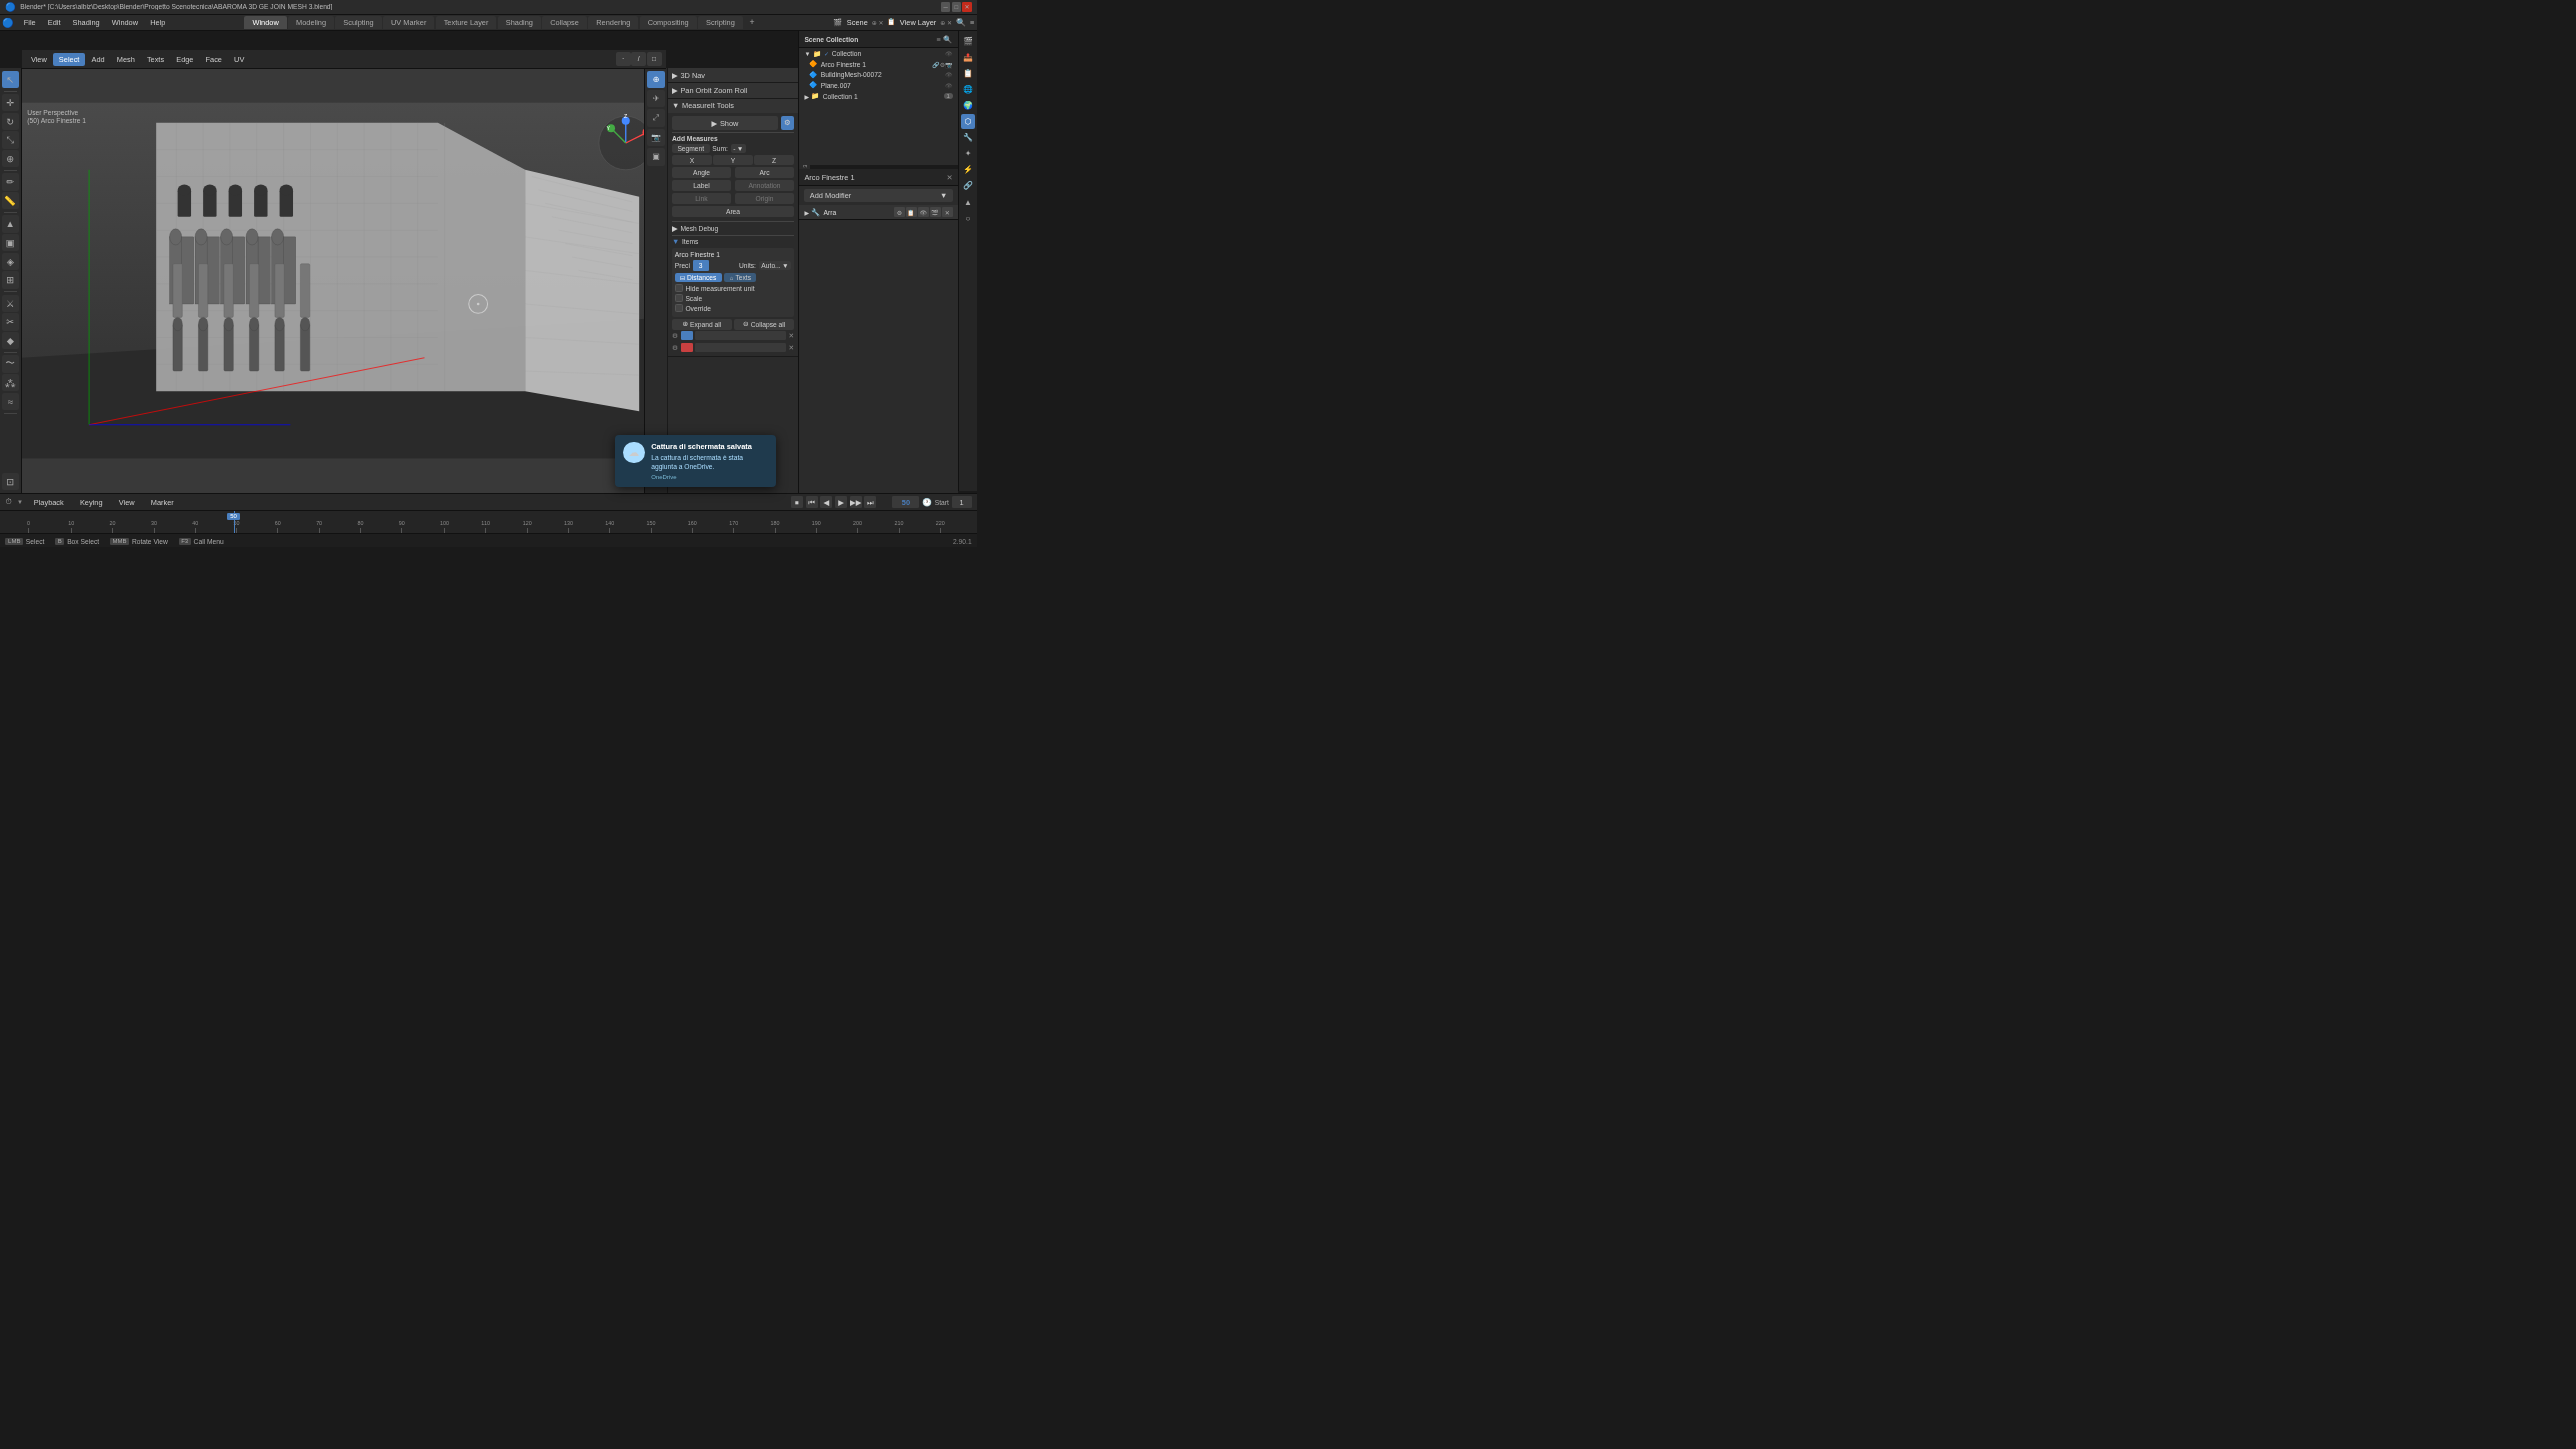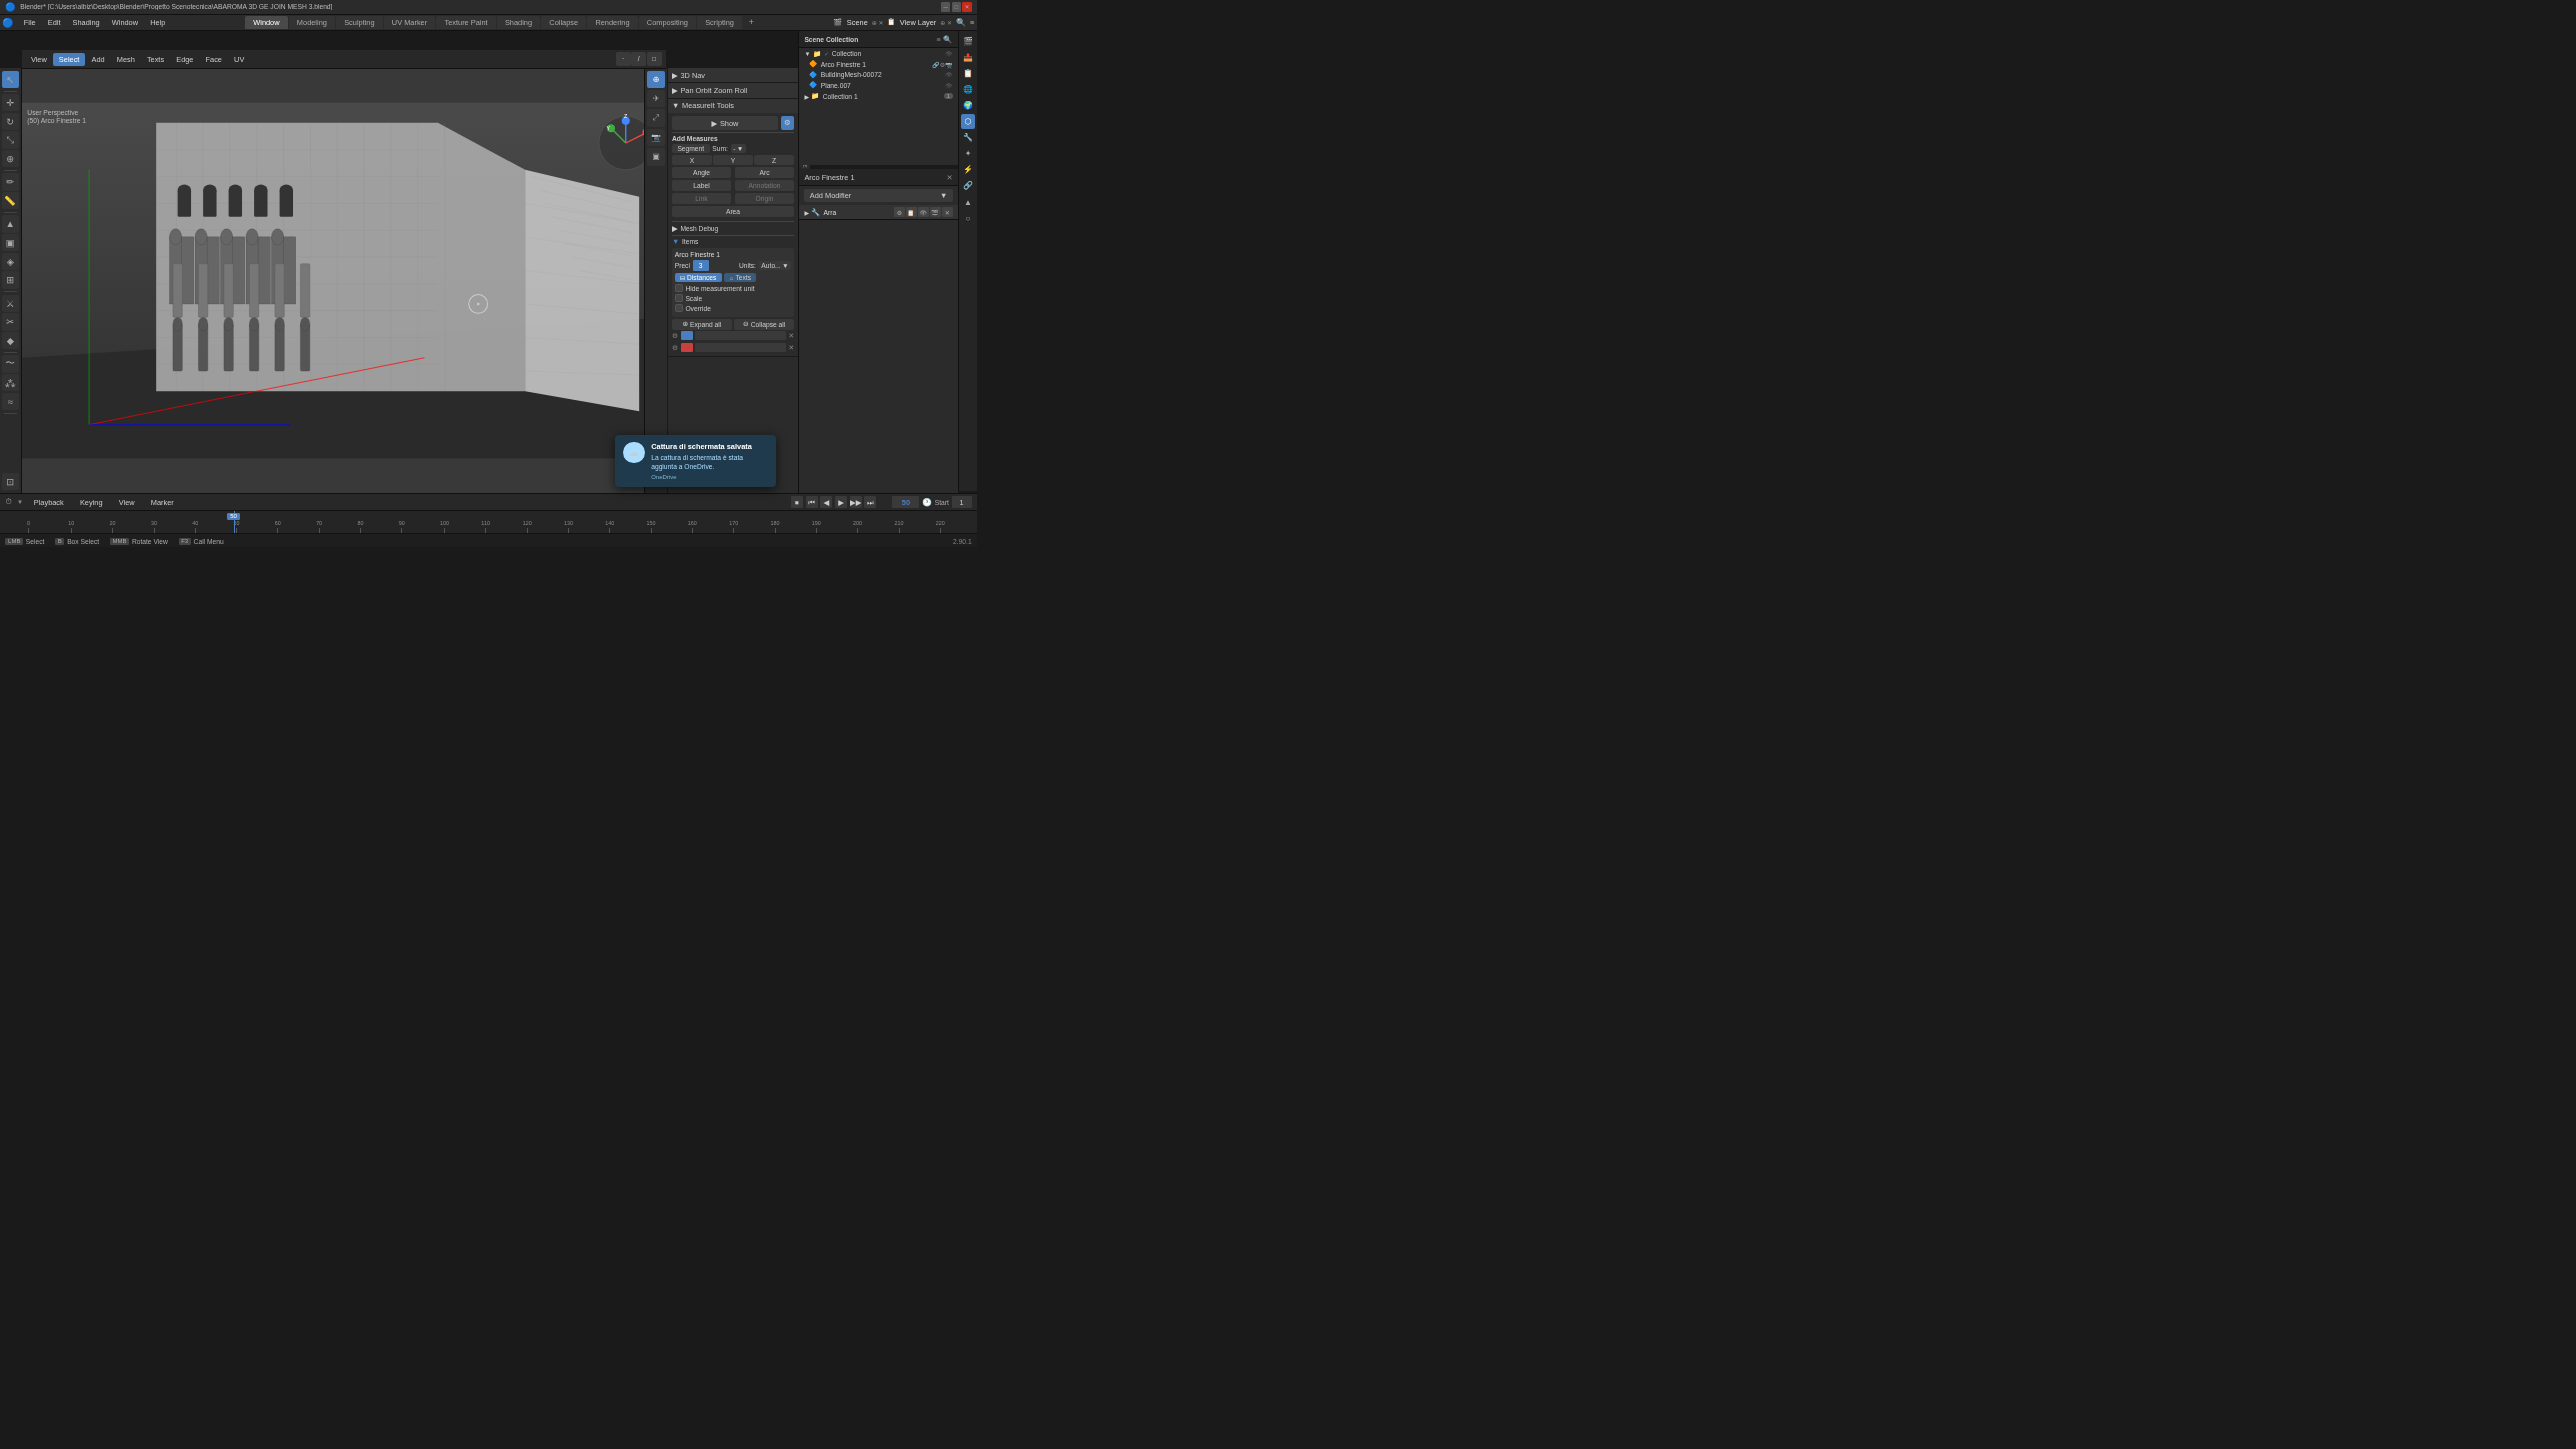--- a/index.html
+++ b/index.html
@@ -621,21 +621,21 @@
   <span class="menu-item">Edit</span>
   <span class="menu-item">Shading</span>
   <span class="menu-item">Window</span>
   <span class="menu-item">Help</span>
 
   <div style="flex:1; display:flex; align-items:center; justify-content:center; gap:1.3px; margin: 0 13.4px;">
     <div class="tab-item active">Window</div>
     <div class="tab-item">Modeling</div>
     <div class="tab-item">Sculpting</div>
     <div class="tab-item">UV Marker</div>
-    <div class="tab-item">Texture Paint</div>
+    <div class="tab-item">Texture Layer</div>
     <div class="tab-item">Shading</div>
     <div class="tab-item">Collapse</div>
     <div class="tab-item">Rendering</div>
     <div class="tab-item">Compositing</div>
     <div class="tab-item">Scripting</div>
     <div class="tab-add">+</div>
   </div>
 
   <div style="display:flex; align-items:center; gap:4px;">
     <span style="font-size:7.4px; color:#aaa;">🎬</span>

